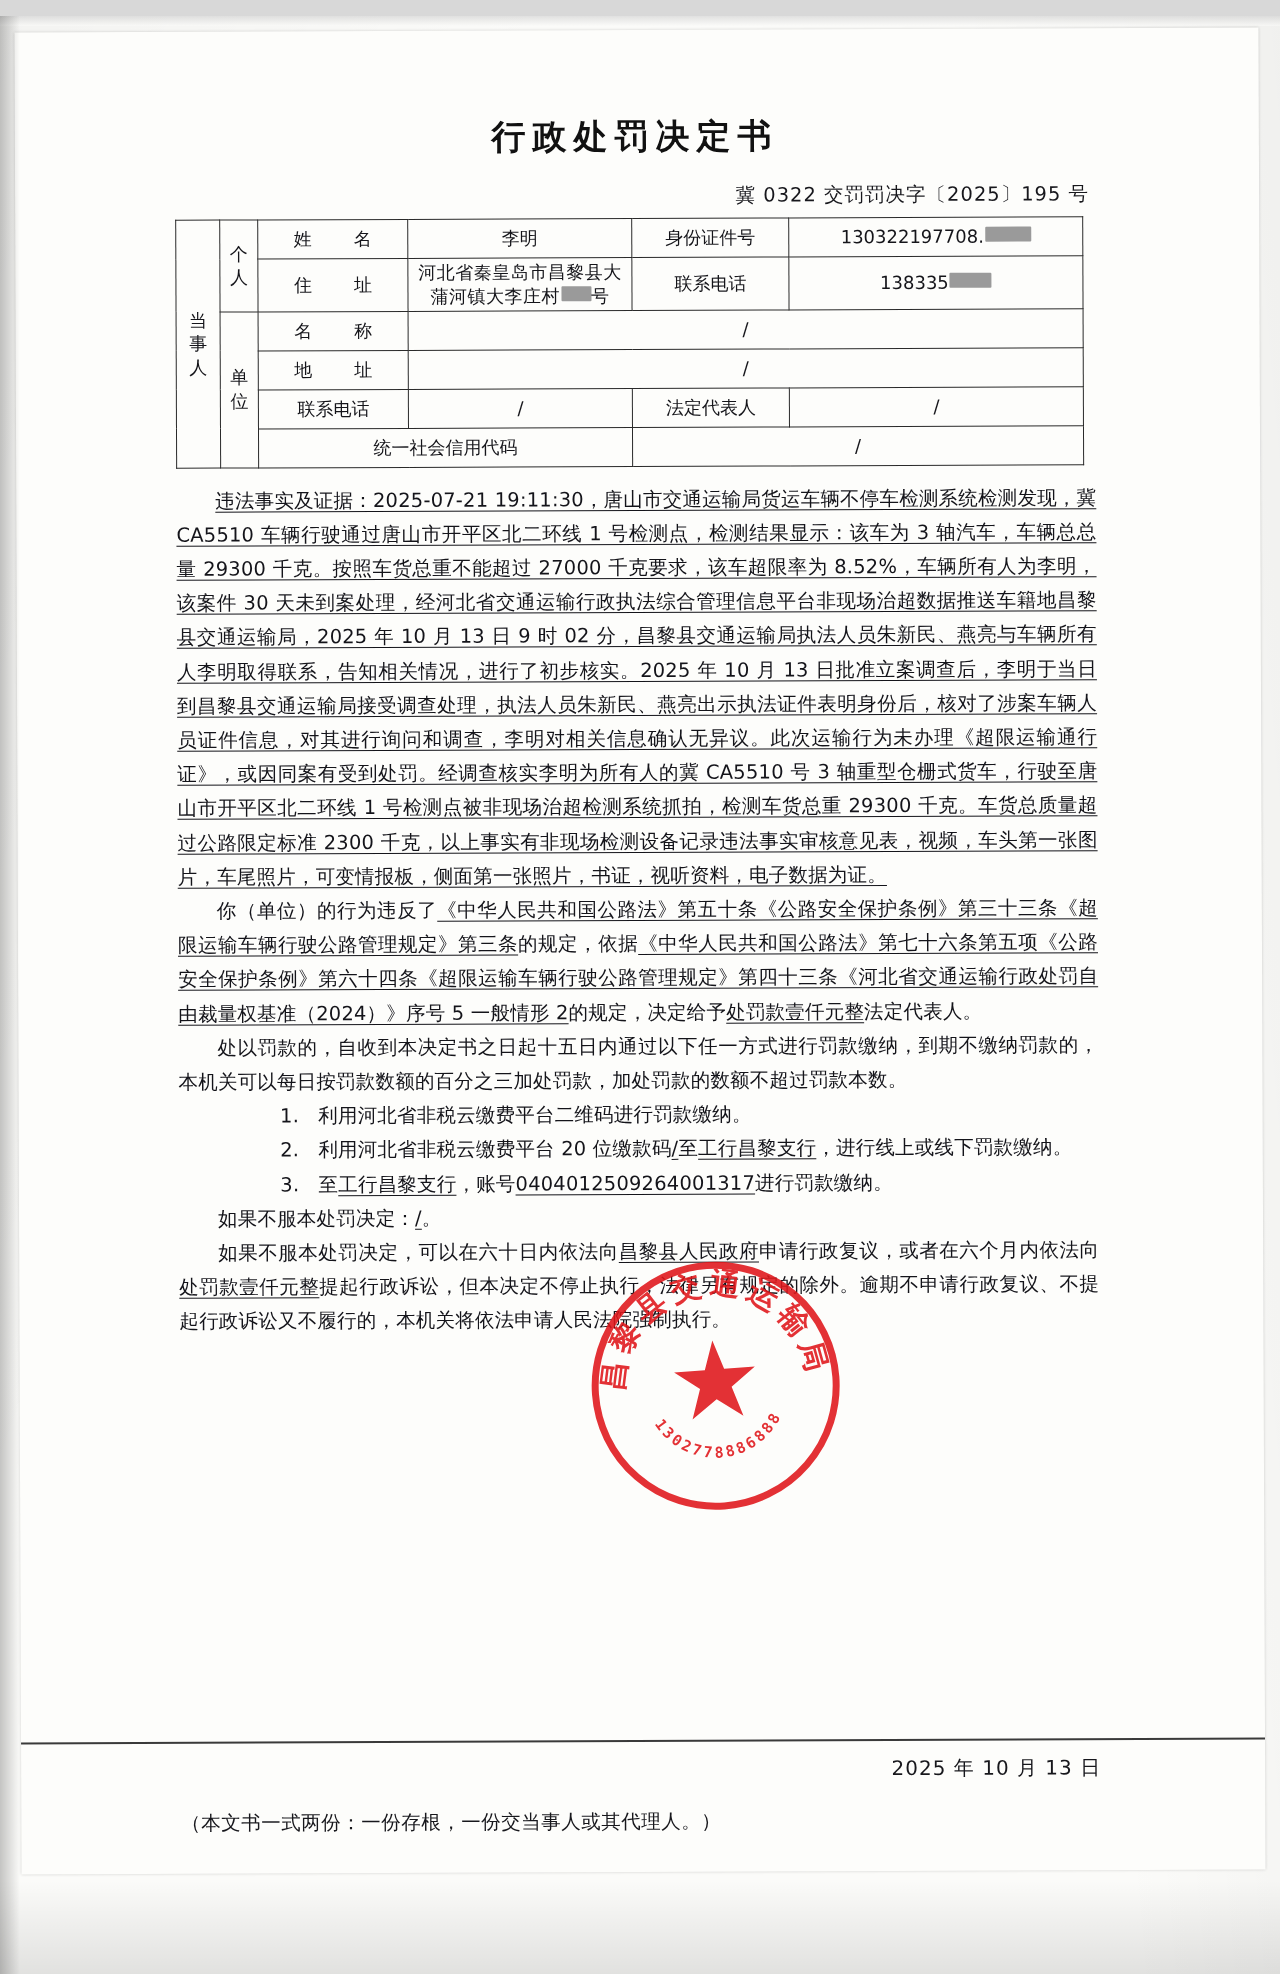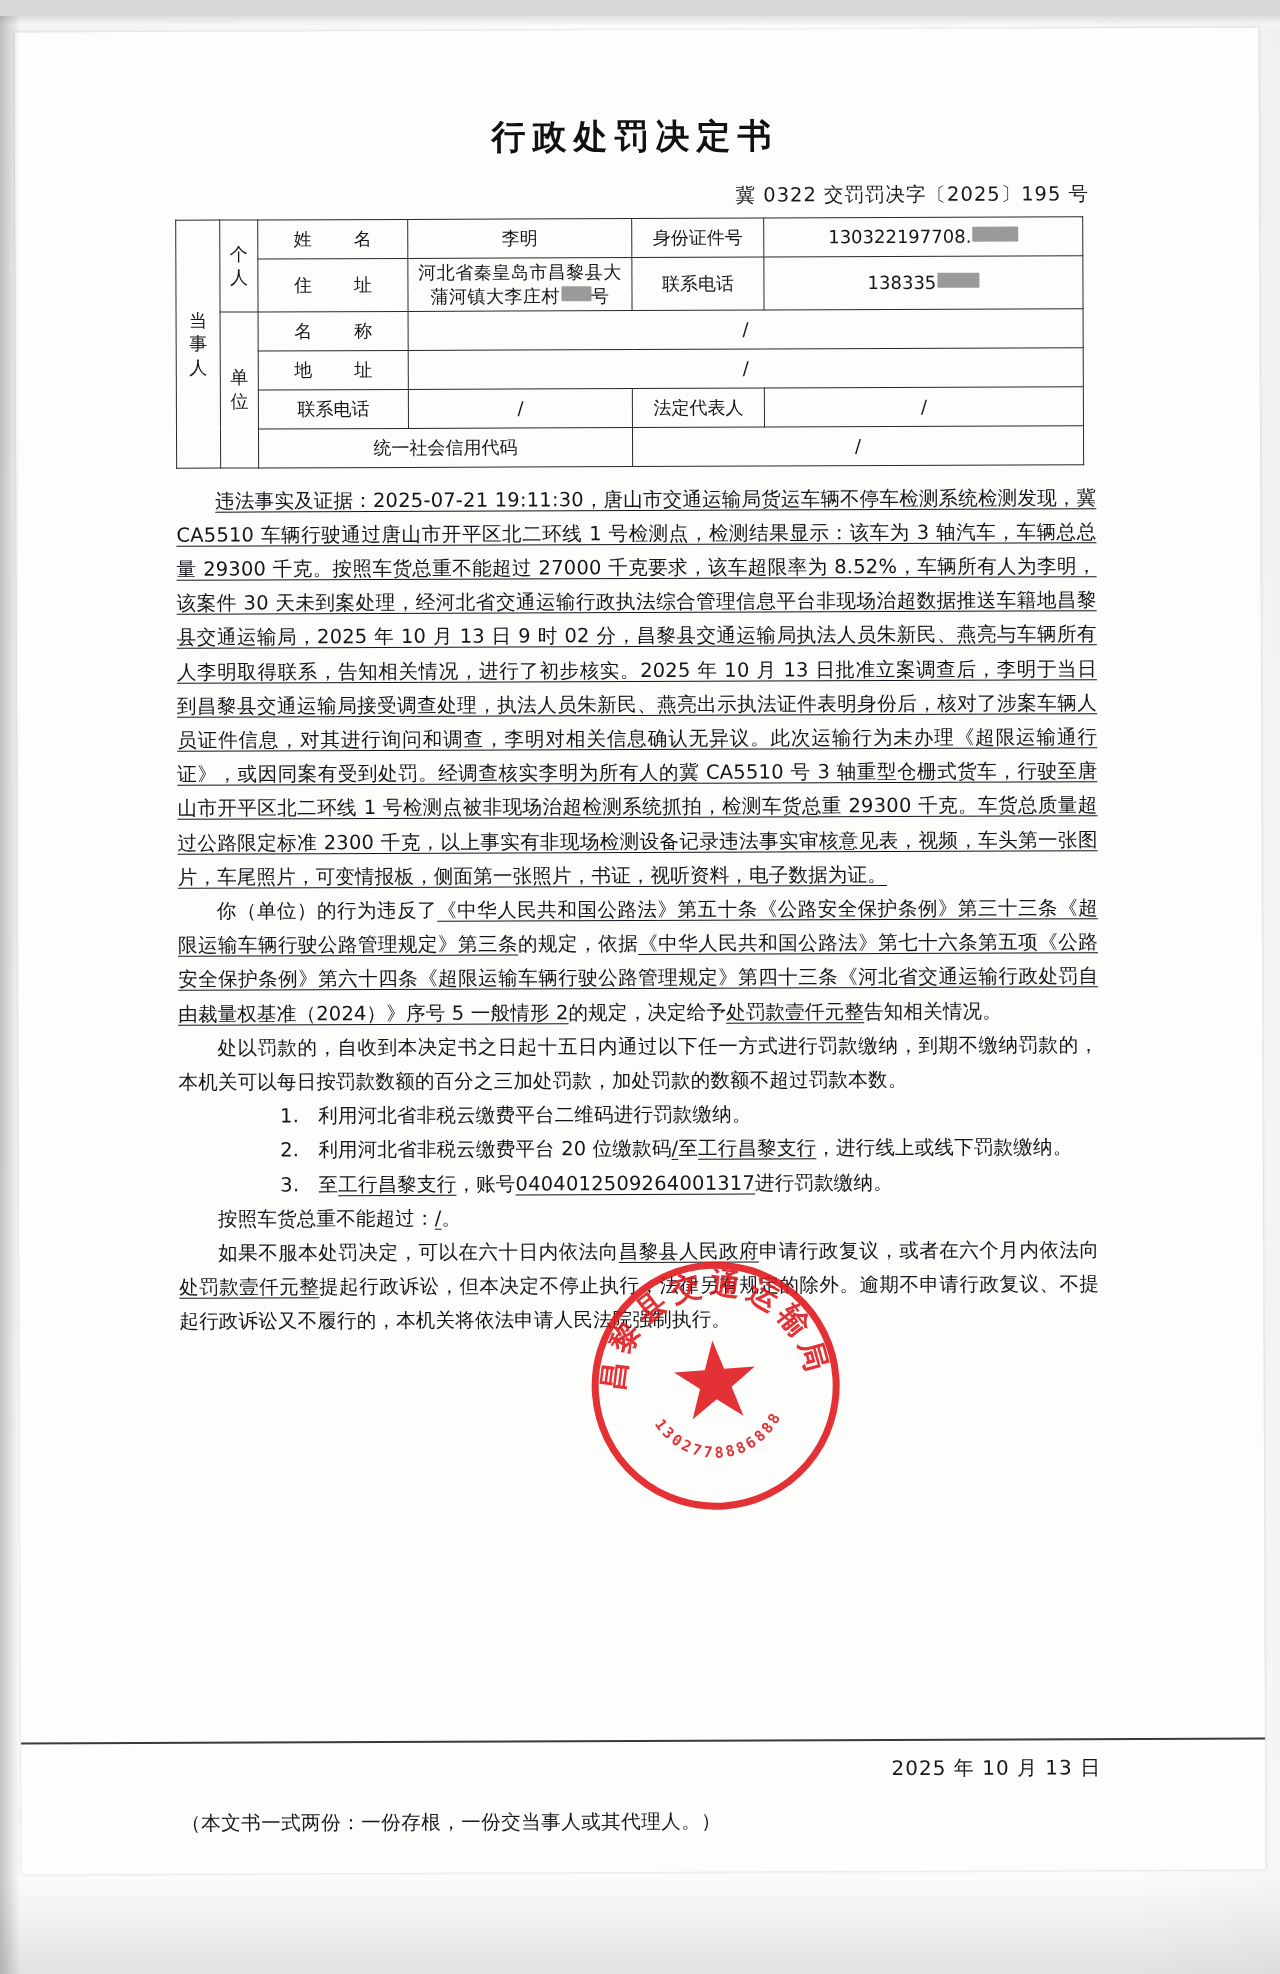--- a/index.html
+++ b/index.html
@@ -79,21 +79,21 @@
   td.vlabel {
     width:44px;
     font-size:18px;
     letter-spacing:0;
   }
   td.vlabel span { display:block; }
   td.grp { width:38px; }
   td.fld { width:150px; letter-spacing:12px; text-indent:12px; }
   td.fld.tight { letter-spacing:0; text-indent:0; }
   td.val-name { width:224px; }
-  td.lbl2 { width:132px; }
+  td.lbl2 { width:157px; }
   td.addr { font-size:17.5px; line-height:1.3; letter-spacing:0.5px; text-align:left; padding-left:9px;}
   .redact {
     display:inline-block;
     background:#9a9a9a;
     color:transparent;
     border-radius:1px;
     margin-left:1px;
     vertical-align:-2px;
   }
   .redact.r1 { width:46px; height:15px; }
@@ -241,21 +241,21 @@
       </tbody>
         </table>
 
       <div class="body-text">
 
         <p class="fact-block">
           <span class="fact-label">违法事实及证据：</span><span>2025-07-21  19:11:30，唐山市交通运输局货运车辆不停车检测系统检测发现，冀 CA5510 车辆行驶通过唐山市开平区北二环线 1 号检测点，检测结果显示：该车为 3 轴汽车，车辆总总量 29300 千克。按照车货总重不能超过 27000 千克要求，该车超限率为 8.52%，车辆所有人为李明，该案件 30 天未到案处理，经河北省交通运输行政执法综合管理信息平台非现场治超数据推送车籍地昌黎县交通运输局，2025 年 10 月 13 日 9 时 02 分，昌黎县交通运输局执法人员朱新民、燕亮与车辆所有人李明取得联系，告知相关情况，进行了初步核实。2025 年 10 月 13 日批准立案调查后，李明于当日到昌黎县交通运输局接受调查处理，执法人员朱新民、燕亮出示执法证件表明身份后，核对了涉案车辆人员证件信息，对其进行询问和调查，李明对相关信息确认无异议。此次运输行为未办理《超限运输通行证》，或因同案有受到处罚。经调查核实李明为所有人的冀 CA5510 号 3 轴重型仓栅式货车，行驶至唐山市开平区北二环线 1 号检测点被非现场治超检测系统抓拍，检测车货总重 29300 千克。车货总质量超过公路限定标准 2300 千克，以上事实有非现场检测设备记录违法事实审核意见表，视频，车头第一张图片，车尾照片，可变情报板，侧面第一张照片，书证，视听资料，电子数据为证。</span>
         </p>
 
         <p class="para">
-          <span>你（单位）的行为违反了</span><span class="ul">《中华人民共和国公路法》第五十条《公路安全保护条例》第三十三条《超限运输车辆行驶公路管理规定》第三条</span><span>的规定，依据</span><span class="ul">《中华人民共和国公路法》第七十六条第五项《公路安全保护条例》第六十四条《超限运输车辆行驶公路管理规定》第四十三条《河北省交通运输行政处罚自由裁量权基准（2024）》序号 5 一般情形 2</span><span>的规定，决定给予</span><span class="ul">处罚款壹仟元整</span><span>告知相关情况。</span>
+          <span>你（单位）的行为违反了</span><span class="ul">《中华人民共和国公路法》第五十条《公路安全保护条例》第三十三条《超限运输车辆行驶公路管理规定》第三条</span><span>的规定，依据</span><span class="ul">《中华人民共和国公路法》第七十六条第五项《公路安全保护条例》第六十四条《超限运输车辆行驶公路管理规定》第四十三条《河北省交通运输行政处罚自由裁量权基准（2024）》序号 5 一般情形 2</span><span>的规定，决定给予</span><span class="ul">处罚款壹仟元整</span><span>法定代表人。</span>
         </p>
 
         <p class="para">处以罚款的，自收到本决定书之日起十五日内通过以下任一方式进行罚款缴纳，到期不缴纳罚款的，本机关可以每日按罚款数额的百分之三加处罚款，加处罚款的数额不超过罚款本数。</p>
 
         <ol class="paylist">
           <li>
             <span class="li-inner">
               <span>1.</span>
               &nbsp;&nbsp;<span>利用河北省非税云缴费平台二维码进行罚款缴纳。</span>
             </span>
@@ -268,21 +268,21 @@
           </li>
           <li>
             <span class="li-inner">
               <span>3.</span>
               &nbsp;&nbsp;<span>至</span><span class="ul">工行昌黎支行</span><span>，账号</span><span class="ul">0404012509264001317</span><span>进行罚款缴纳。</span>
             </span>
           </li>
         </ol>
 
         <p class="para">
-          <span>按照车货总重不能超过：</span><span class="ul">/</span><span>。</span>
+          <span>如果不服本处罚决定：</span><span class="ul">/</span><span>。</span>
         </p>
 
         <p class="para">
           <span>如果不服本处罚决定，可以在六十日内依法向</span><span class="ul">昌黎县人民政府</span><span>申请行政复议，或者在六个月内依法向</span><span class="ul">处罚款壹仟元整</span><span>提起行政诉讼，但本决定不停止执行，法律另有规定的除外。逾期不申请行政复议、不提起行政诉讼又不履行的，本机关将依法申请人民法院强制执行。</span>
         </p>
 
       </div>
     </div>
 
     <div class="seal">

